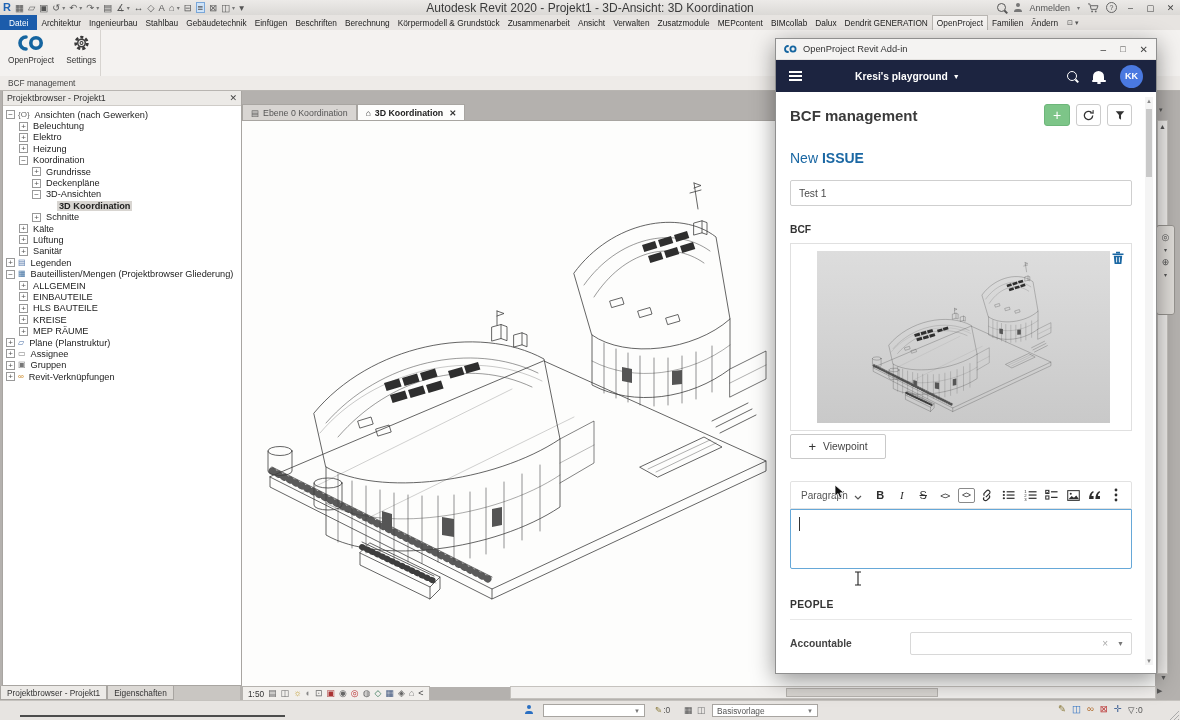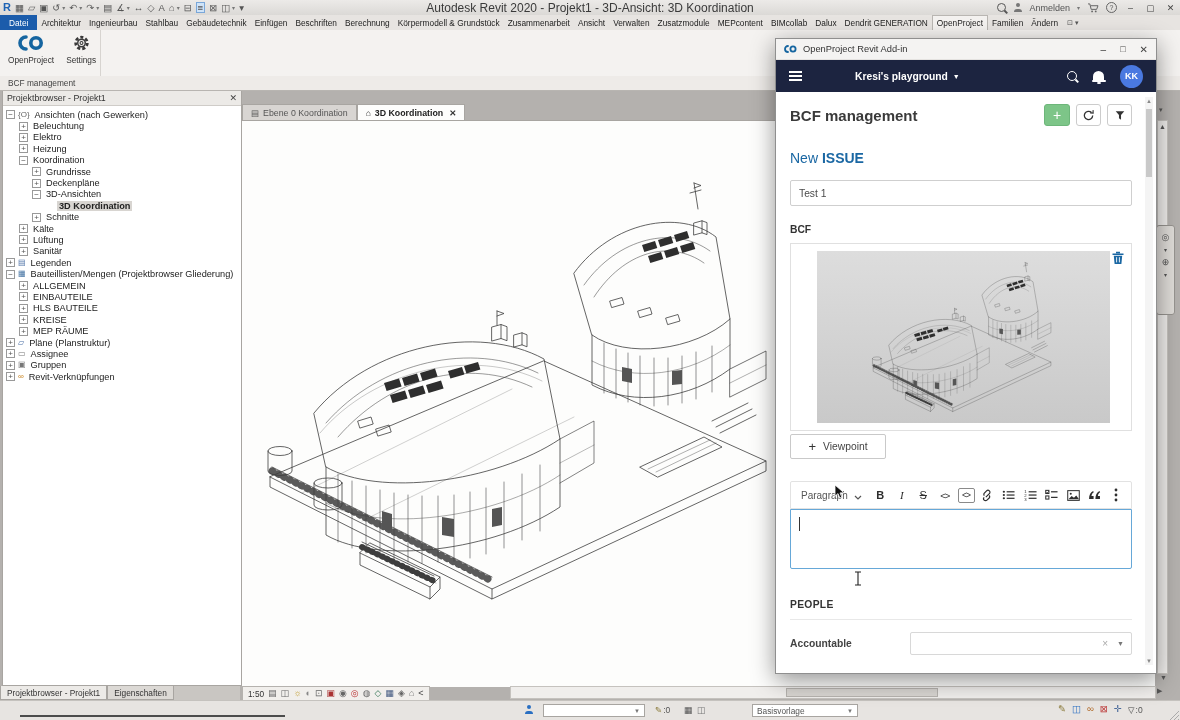--- a/index.html
+++ b/index.html
@@ -472,21 +472,21 @@
     <span class="person sb-person"></span>
     <div class="sb-combo" style="left:543px;width:102px;">
         <span class="chev">▼</span>
       </div>
     <span class="sb-count" style="left:655px;">
         <span style="color:#8a7a3a">✎</span>
         <span>:0</span>
       </span>
     <span class="sb-mini" style="left:684px;color:#555">▦</span>
     <span class="sb-mini" style="left:697px;color:#777">◫</span>
-    <div class="sb-combo" style="left:712px;width:106px;margin-left:40px;">
+    <div class="sb-combo" style="left:712px;width:106px;">
         <span>Basisvorlage</span>
         <span class="chev">▼</span>
       </div>
     <div class="sb-icons" id="sb-icons">
         <span class="sbicon" style="color: rgb(138, 122, 58);">✎</span>
         <span class="sbicon" style="color: rgb(42, 111, 194);">◫</span>
         <span class="sbicon" style="color: rgb(176, 106, 42);">∞</span>
         <span class="sbicon" style="color: rgb(187, 51, 51);">⊠</span>
         <span class="sbicon" style="color: rgb(74, 106, 154);">✛</span>
         <span class="sbicon" style="color: rgb(153, 153, 153);">◌</span>

